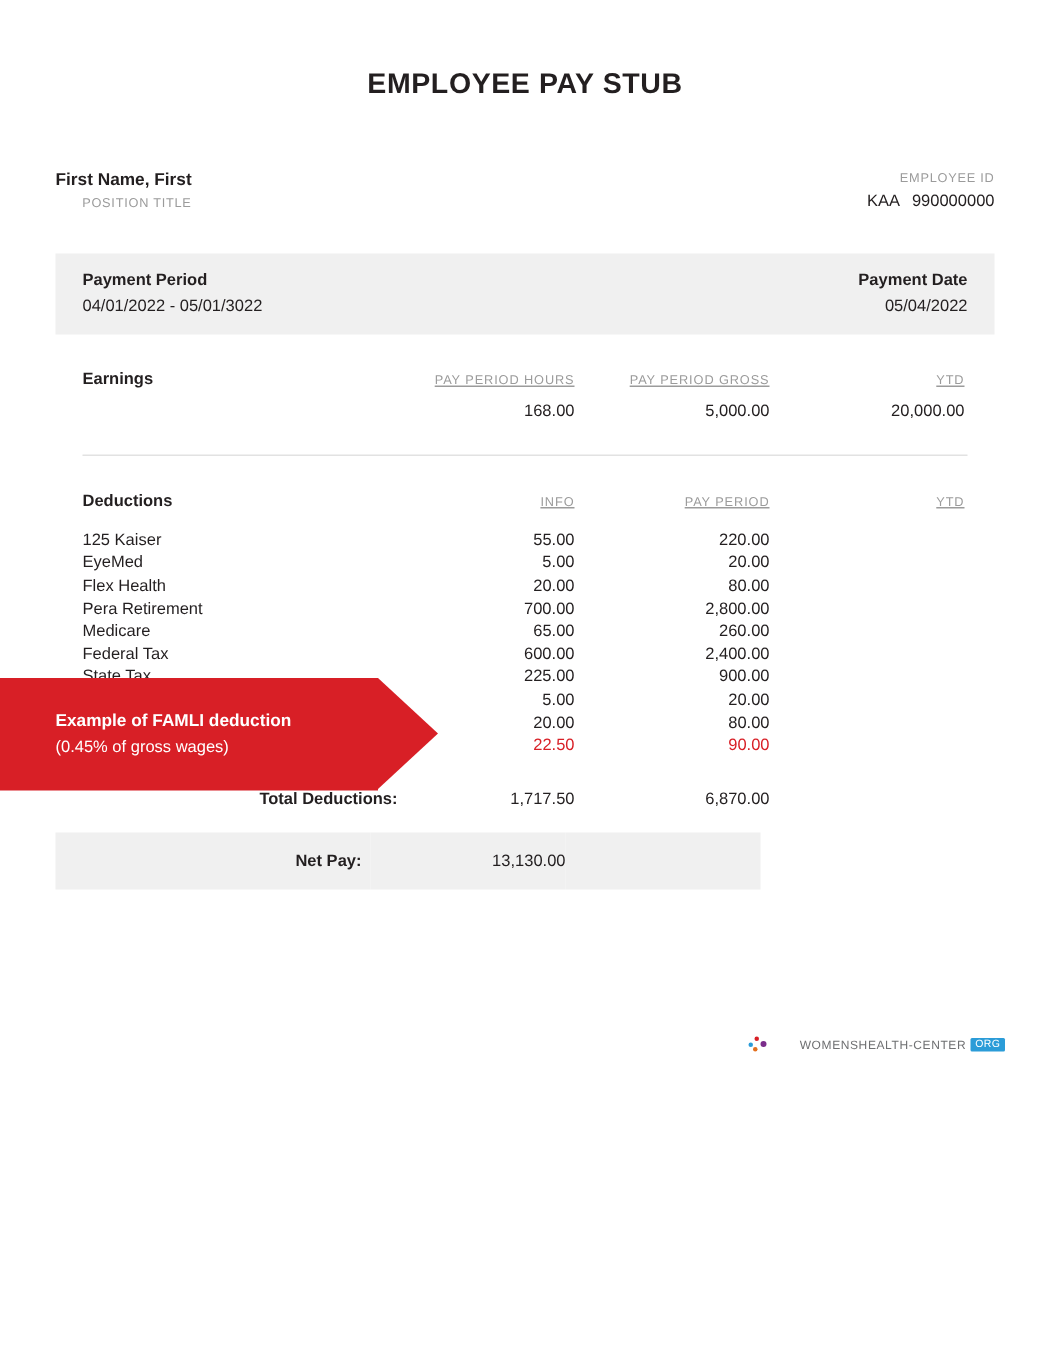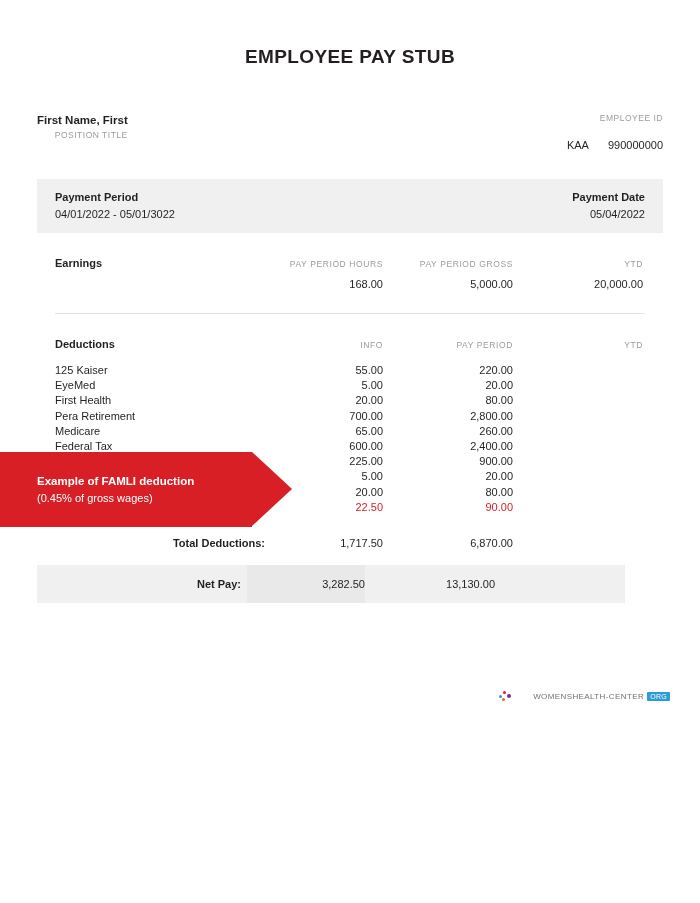--- a/index.html
+++ b/index.html
@@ -61,24 +61,24 @@
   }
   .emp-id-wrap { text-align: right; }
   .emp-id-label {
     font-size: 8.5px;
     color: #9b9b9b;
     letter-spacing: 0.5px;
     text-transform: uppercase;
   }
   .emp-id-vals {
     font-size: 11px;
-    margin-top: 16px;
+    margin-top: 5px;
     display: flex;
     justify-content: flex-end;
-    gap: 19px;
+    gap: 8px;
   }
   .emp-id-vals span { display: inline-block; }
 
   
   .pay-period-bar {
     margin-top: 28px;
     background: #f0f0f0;
     padding: 12px 18px 13px 18px;
     display: flex;
     justify-content: space-between;
@@ -112,20 +112,21 @@
     text-align: right;
   }
   .c1 { width: 118px; }
   .c2 { width: 130px; }
   .c3 { width: 130px; }
   .hdr {
     font-size: 8.5px;
     letter-spacing: 0.6px;
     color: #9b9b9b;
     text-transform: uppercase;
+    text-decoration: underline;
   }
   .vals-row { margin-top: 9px; }
 
   .rule {
     border-top: 1px solid #e2e2e2;
     margin: 23px 18px 0 18px;
   }
 
   
   .ded-items { margin-top: 13px; }
@@ -326,21 +327,21 @@
             <div class="c2">220.00</div>
             <div class="c3"></div>
           </div>
           <div class="ded-line">
             <div class="c-label">EyeMed</div>
             <div class="c1">5.00</div>
             <div class="c2">20.00</div>
             <div class="c3"></div>
           </div>
           <div class="ded-line">
-            <div class="c-label">First Health</div>
+            <div class="c-label">Flex Health</div>
             <div class="c1">20.00</div>
             <div class="c2">80.00</div>
             <div class="c3"></div>
           </div>
           <div class="ded-line">
             <div class="c-label">Pera Retirement</div>
             <div class="c1">700.00</div>
             <div class="c2">2,800.00</div>
             <div class="c3"></div>
           </div>
@@ -385,21 +386,20 @@
       <div class="totals-row">
         <div class="c-label">Total Deductions:</div>
         <div class="c1">1,717.50</div>
         <div class="c2">6,870.00</div>
         <div class="c3"></div>
       </div>
     </div>
 
     <div class="netpay">
       <div class="np-label">Net Pay:</div>
-      <div class="np-v1">3,282.50</div>
       <div class="np-v2">13,130.00</div>
       <div class="np-pad"></div>
     </div>
 
   </div>
 
   <div class="callout">
     <div class="body"></div>
     <div class="tip"></div>
     <div class="txt">

